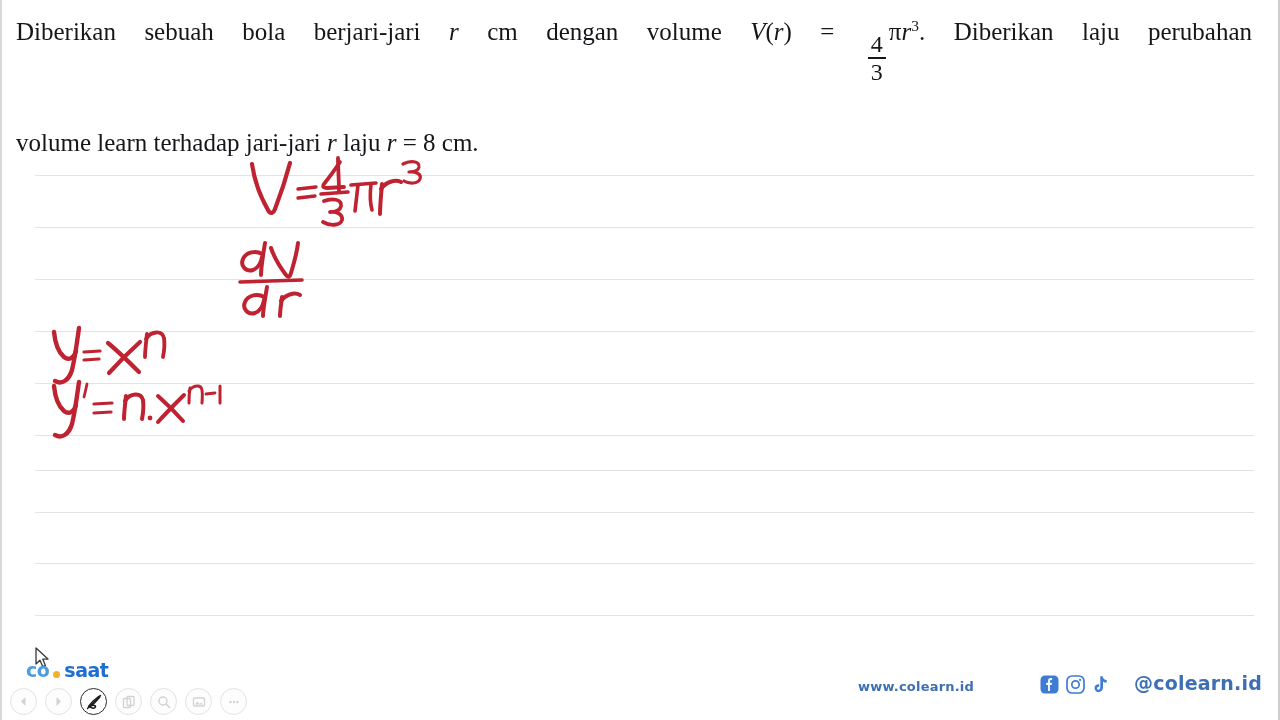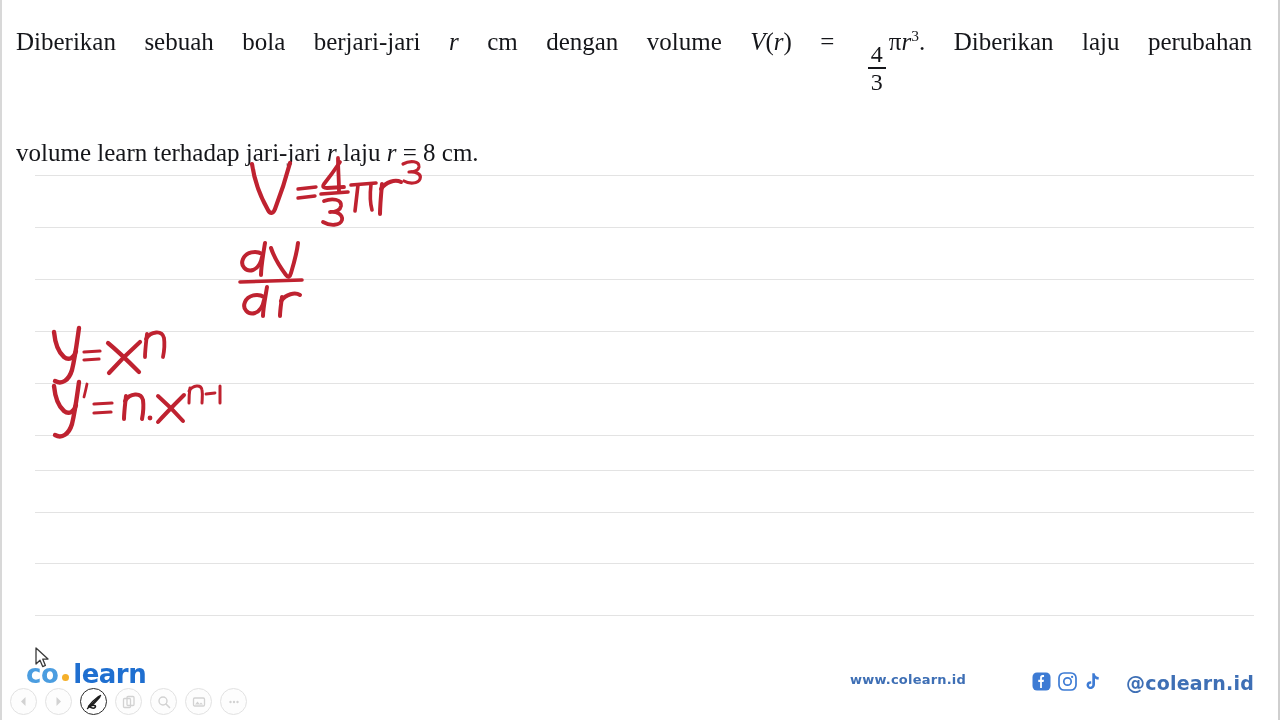--- a/index.html
+++ b/index.html
@@ -22,21 +22,21 @@
     border-left: 2px solid #d8d8d8;
     border-right: 2px solid #cfcfcf;
     box-sizing: border-box;
   }
 
   
   .question {
     position: absolute;
     left: 14px;
     right: 26px;
-    top: 22px;
+    top: 12px;
     font-family: "Liberation Serif", serif;
     font-size: 25px;
     line-height: 39px;
     color: #15161a;
     text-align: justify;
     text-justify: inter-word;
   }
   .question .ln {
     display: block;
     text-align: justify;
@@ -106,21 +106,21 @@
     height: 22px;
   }
 
   
   .logo {
     position: absolute;
     left: 24px;
     top: 661px;
     font-family: "DejaVu Sans", sans-serif;
     font-weight: 700;
-    font-size: 26px;
+    font-size: 19px;
     letter-spacing: -0.5px;
     line-height: 1;
     display: flex;
     align-items: center;
   }
   .logo .co { color: #4b9de0; }
   .logo .dot {
     width: 7px; height: 7px;
     border-radius: 50%;
     background: #f5b02a;
@@ -153,24 +153,24 @@
   .tool.active {
     border-color: #2b2b2b;
     color: #1c1c1c;
     background: #ffffff;
   }
   .tool svg { display: block; }
 
   
   .footer {
     position: absolute;
-    right: 24px;
+    right: 16px;
     top: 672px;
     display: flex;
-    align-items: flex-start;
+    align-items: flex-end;
     gap: 16px;
     font-family: "DejaVu Sans", sans-serif;
   }
   .footer .url {
     color: #3e6fb5;
     font-size: 13px;
     font-weight: 600;
     letter-spacing: .2px;
     margin-right: 50px;
   }
@@ -304,21 +304,21 @@
 
   <div class="cursor">
     <svg width="16" height="22" viewBox="0 0 16 22" aria-hidden="true">
       <path d="M1 1 L1 17 L5 13.2 L7.7 19.6 L10.4 18.4 L7.8 12.2 L13 12 Z" fill="#ffffff" stroke="#3a3a3a" stroke-width="1.3" stroke-linejoin="round"></path>
     </svg>
   </div>
 
   <div class="logo">
     <span class="co">co</span>
     <span class="dot"></span>
-    <span class="learn">learn</span>
+    <span class="learn">saat</span>
   </div>
 
   <div class="toolbar">
 
     <div class="tool" title="Undo">
       <svg width="13" height="13" viewBox="0 0 13 13" aria-hidden="true">
         <path d="M8.5 2 L4 6.5 L8.5 11 Z" fill="currentColor"></path>
       </svg>
     </div>
 

